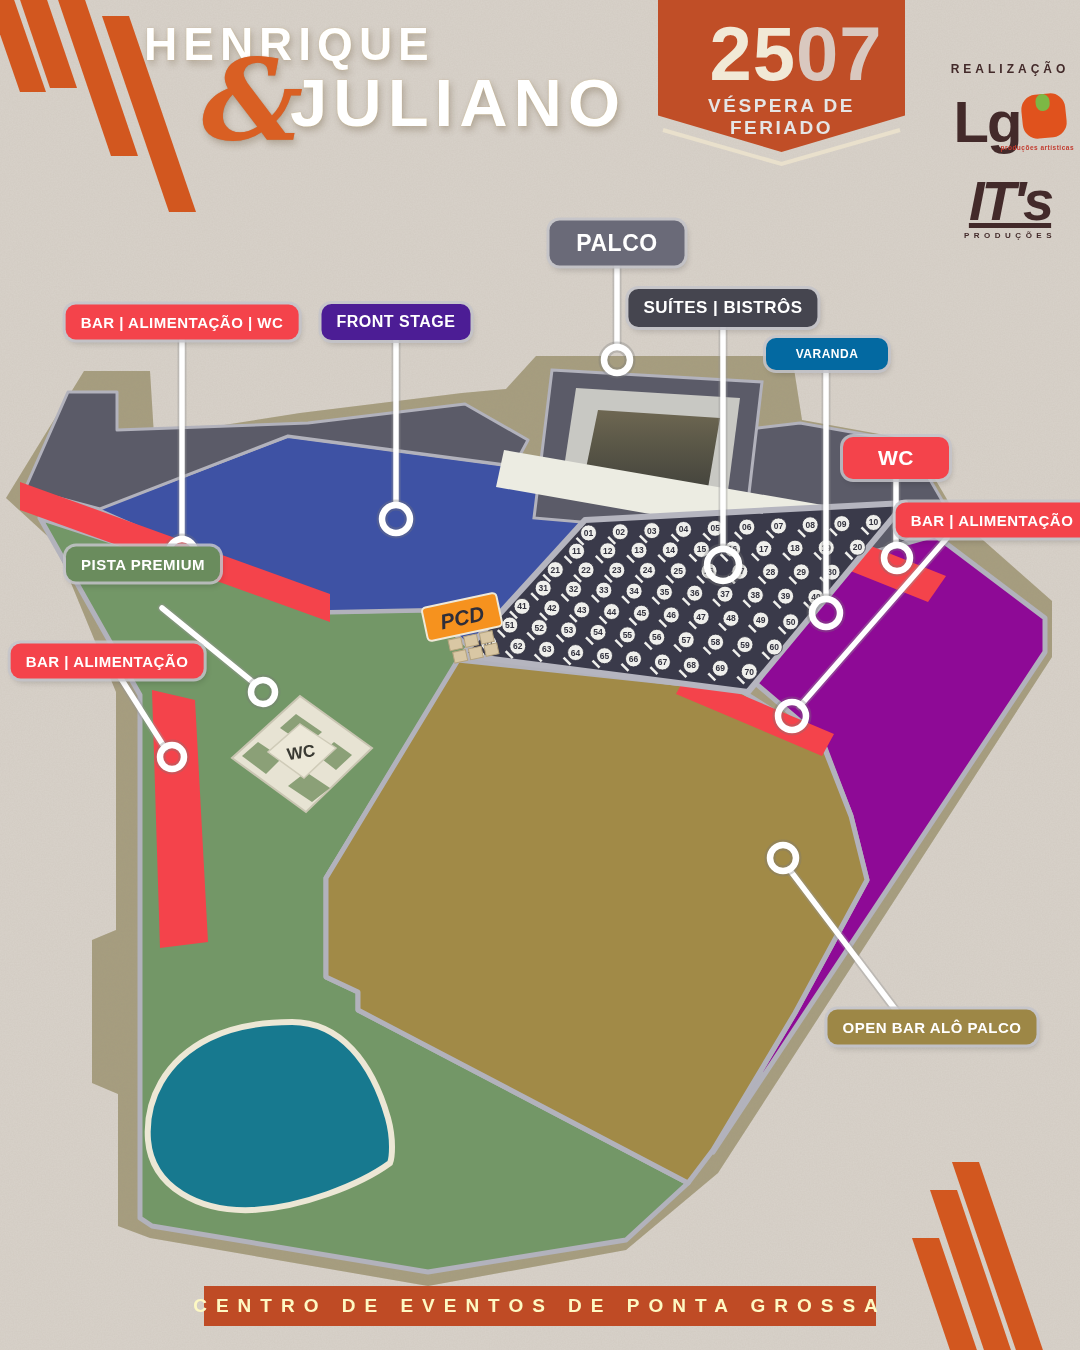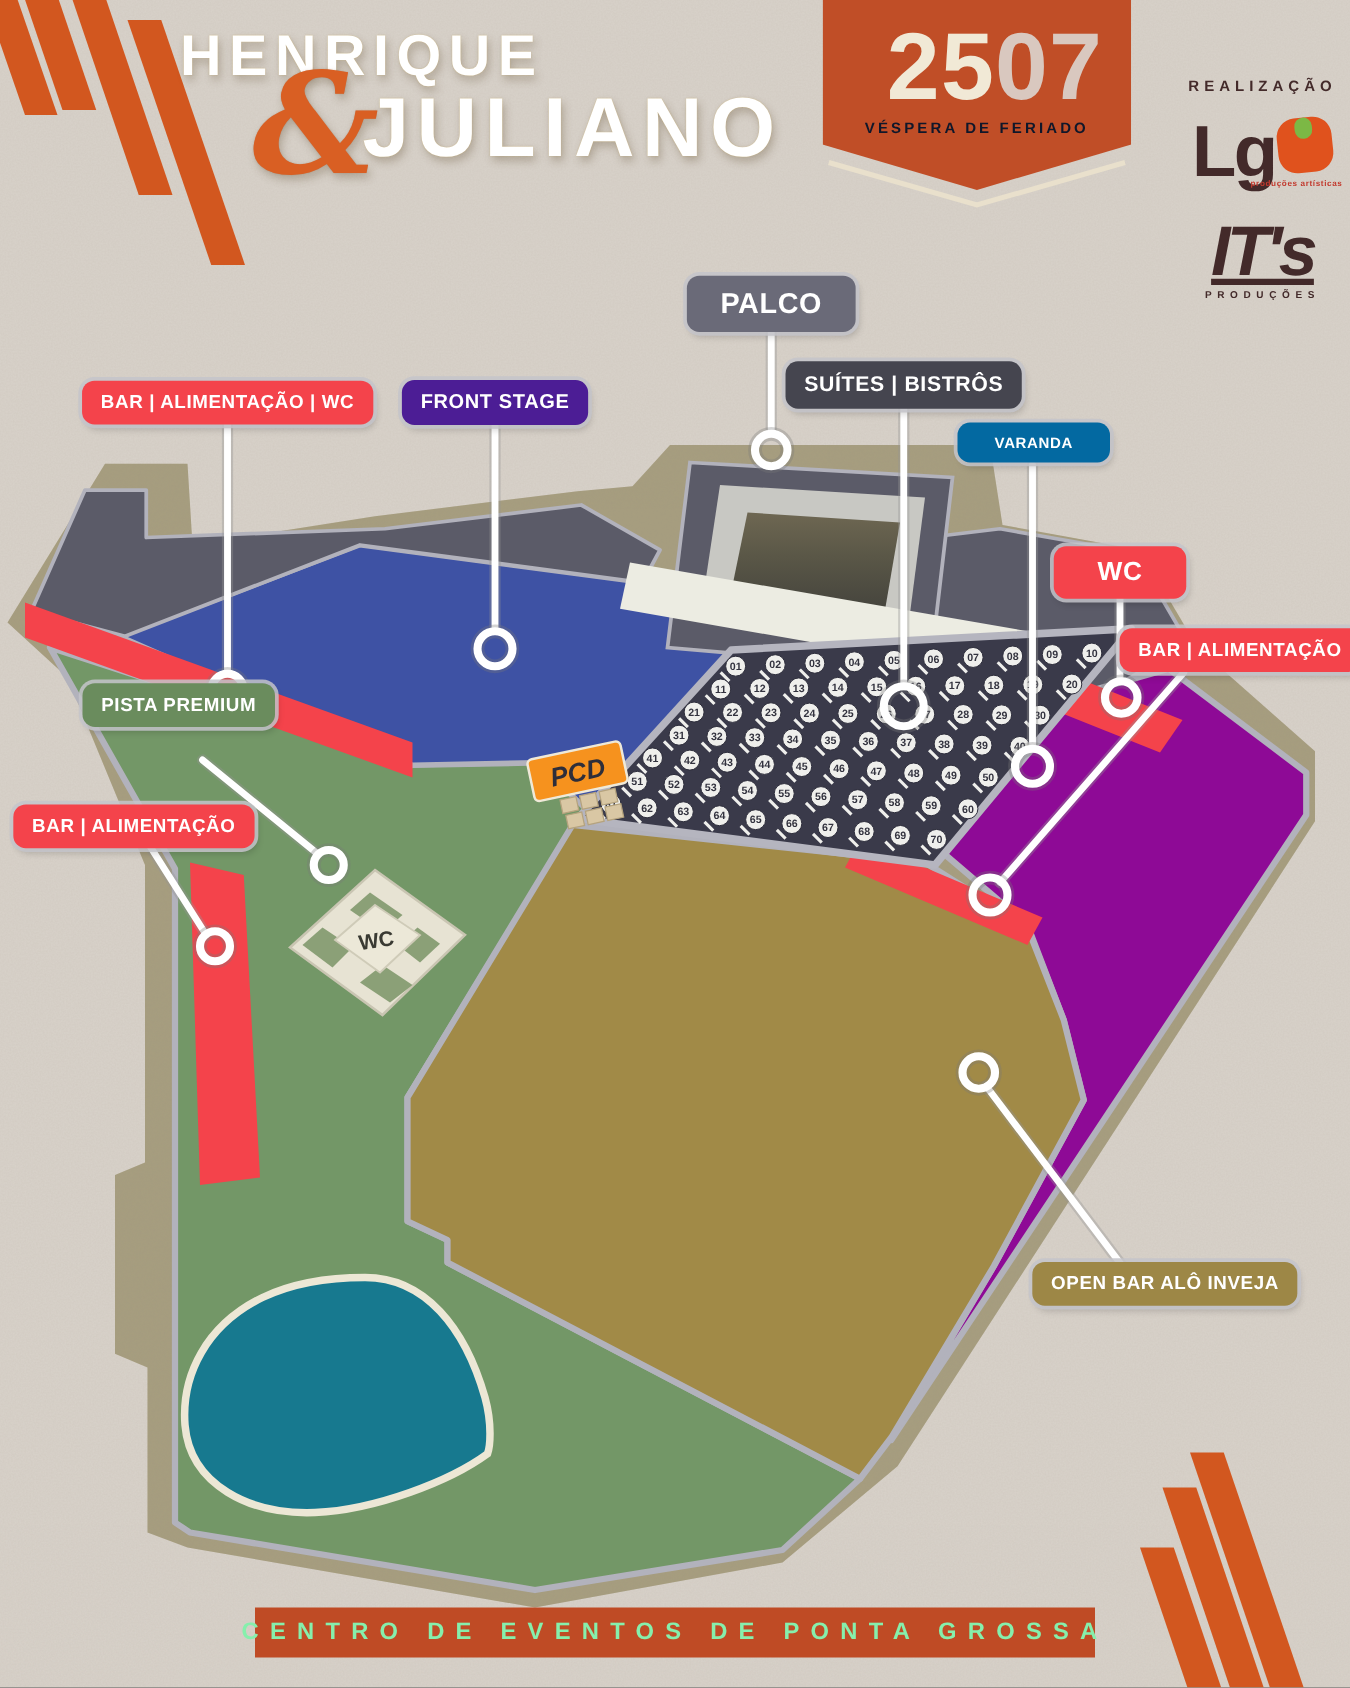--- a/index.html
+++ b/index.html
@@ -27,21 +27,21 @@
   }
   
   .badge{
     position:absolute;left:658px;top:0;width:247px;height:152px;background:#c04e27;z-index:30;
     clip-path:polygon(0 0,100% 0,100% 76%,50% 100%,0 76%);
     text-align:center;
   }
   .badge-date{font-size:76px;font-weight:bold;line-height:1;padding-top:16px;letter-spacing:1px;margin-left:29px;}
   .badge-date .d{color:#f1e9d6;}
   .badge-date .m{color:#d9c8bf;}
-  .badge-caption{font-size:12px;font-weight:bold;color:#0f172a;letter-spacing:2.5px;margin-top:3px;}
+  .badge-caption{font-size:19px;font-weight:bold;color:#e5e5e5;letter-spacing:2.5px;margin-top:3px;}
   .badge-chevron{position:absolute;left:658px;top:124px;z-index:29;}
   
   .realizacao{position:absolute;left:942px;top:62px;width:136px;text-align:center;z-index:30;color:#432a2a;}
   .rz-title{font-size:12px;font-weight:bold;letter-spacing:4px;}
   .lg-row{margin-top:20px;display:flex;justify-content:center;align-items:flex-start;}
   .lg-text{font-size:58px;font-weight:bold;line-height:.9;letter-spacing:-2px;}
   .lg-o{width:44px;height:44px;border-radius:15px;background:#e0521d;margin-left:2px;margin-top:-2px;transform:rotate(-6deg);padding:0;}
   .lg-o .g{width:30px;height:30px;border-radius:11px;background:#7cb845;margin:7px;}
   .lg-o .w{width:16px;height:16px;border-radius:6px;background:#fff;margin:7px;}
   .lg-sub{font-size:6.5px;font-weight:bold;color:#c23a2e;text-align:right;margin-top:-4px;margin-right:4px;letter-spacing:.5px;}
@@ -51,21 +51,21 @@
   .pill{
     position:absolute;transform:translate(-50%,-50%);z-index:20;
     border-radius:10px;color:#fff;font-weight:bold;white-space:nowrap;
     padding:9px 15px;letter-spacing:.5px;
     box-shadow:0 0 0 3px rgba(196,196,202,.85), 2px 4px 6px rgba(0,0,0,.18);
   }
   
   .banner{
     position:absolute;left:204px;top:1286px;width:672px;height:40px;background:#bf4b25;z-index:30;
     display:flex;align-items:center;justify-content:center;
-    color:#86efac;font-weight:bold;font-size:19px;letter-spacing:9px;white-space:nowrap;
+    color:#fef9c3;font-weight:bold;font-size:19px;letter-spacing:9px;white-space:nowrap;
   }
 </style>
 </head>
 <body>
 
 <div class="poster">
 
   <svg class="map-svg" width="1080" height="1350" viewBox="0 0 1080 1350">
     <defs>
       <filter id="speckle" x="0%" y="0%" width="100%" height="100%">
@@ -433,21 +433,21 @@
   <div id="legend-layer">
       <div class="pill" style="left: 617px; top: 243px; background: rgb(106, 106, 120); font-size: 23px; min-width: 105px; text-align: center;">PALCO</div>
       <div class="pill" style="left: 723px; top: 308px; background: rgb(69, 69, 79); font-size: 17px;">SUÍTES | BISTRÔS</div>
       <div class="pill" style="left: 827px; top: 354px; background: #0369a1; font-size: 12px; min-width: 92px; text-align: center;">VARANDA</div>
       <div class="pill" style="left: 396px; top: 322px; background: #4c1d95; font-size: 16px;">FRONT STAGE</div>
       <div class="pill" style="left: 182px; top: 322px; background: rgb(244, 67, 75); font-size: 15px; border-radius: 10px;">BAR | ALIMENTAÇÃO | WC</div>
       <div class="pill" style="left: 896px; top: 458px; background: rgb(244, 67, 75); font-size: 21px; min-width: 76px; text-align: center;">WC</div>
       <div class="pill" style="left: 992px; top: 520px; background: rgb(244, 67, 75); font-size: 15px;">BAR | ALIMENTAÇÃO</div>
       <div class="pill" style="left: 143px; top: 564px; background: rgb(106, 140, 93); font-size: 15px;">PISTA PREMIUM</div>
       <div class="pill" style="left: 107px; top: 661px; background: rgb(244, 67, 75); font-size: 15px;">BAR | ALIMENTAÇÃO</div>
-      <div class="pill" style="left: 932px; top: 1027px; background: rgb(157, 135, 70); font-size: 15px;">OPEN BAR ALÔ INVEJA</div>
+      <div class="pill" style="left: 932px; top: 1027px; background: rgb(157, 135, 70); font-size: 15px;">OPEN BAR ALÔ PALCO</div>
     </div>
 
   <div class="logo">
     <div class="l1">HENRIQUE</div>
     <div class="l2">
       <span class="amp">&amp;</span>
       <span class="l2name">JULIANO</span>
     </div>
   </div>
 

